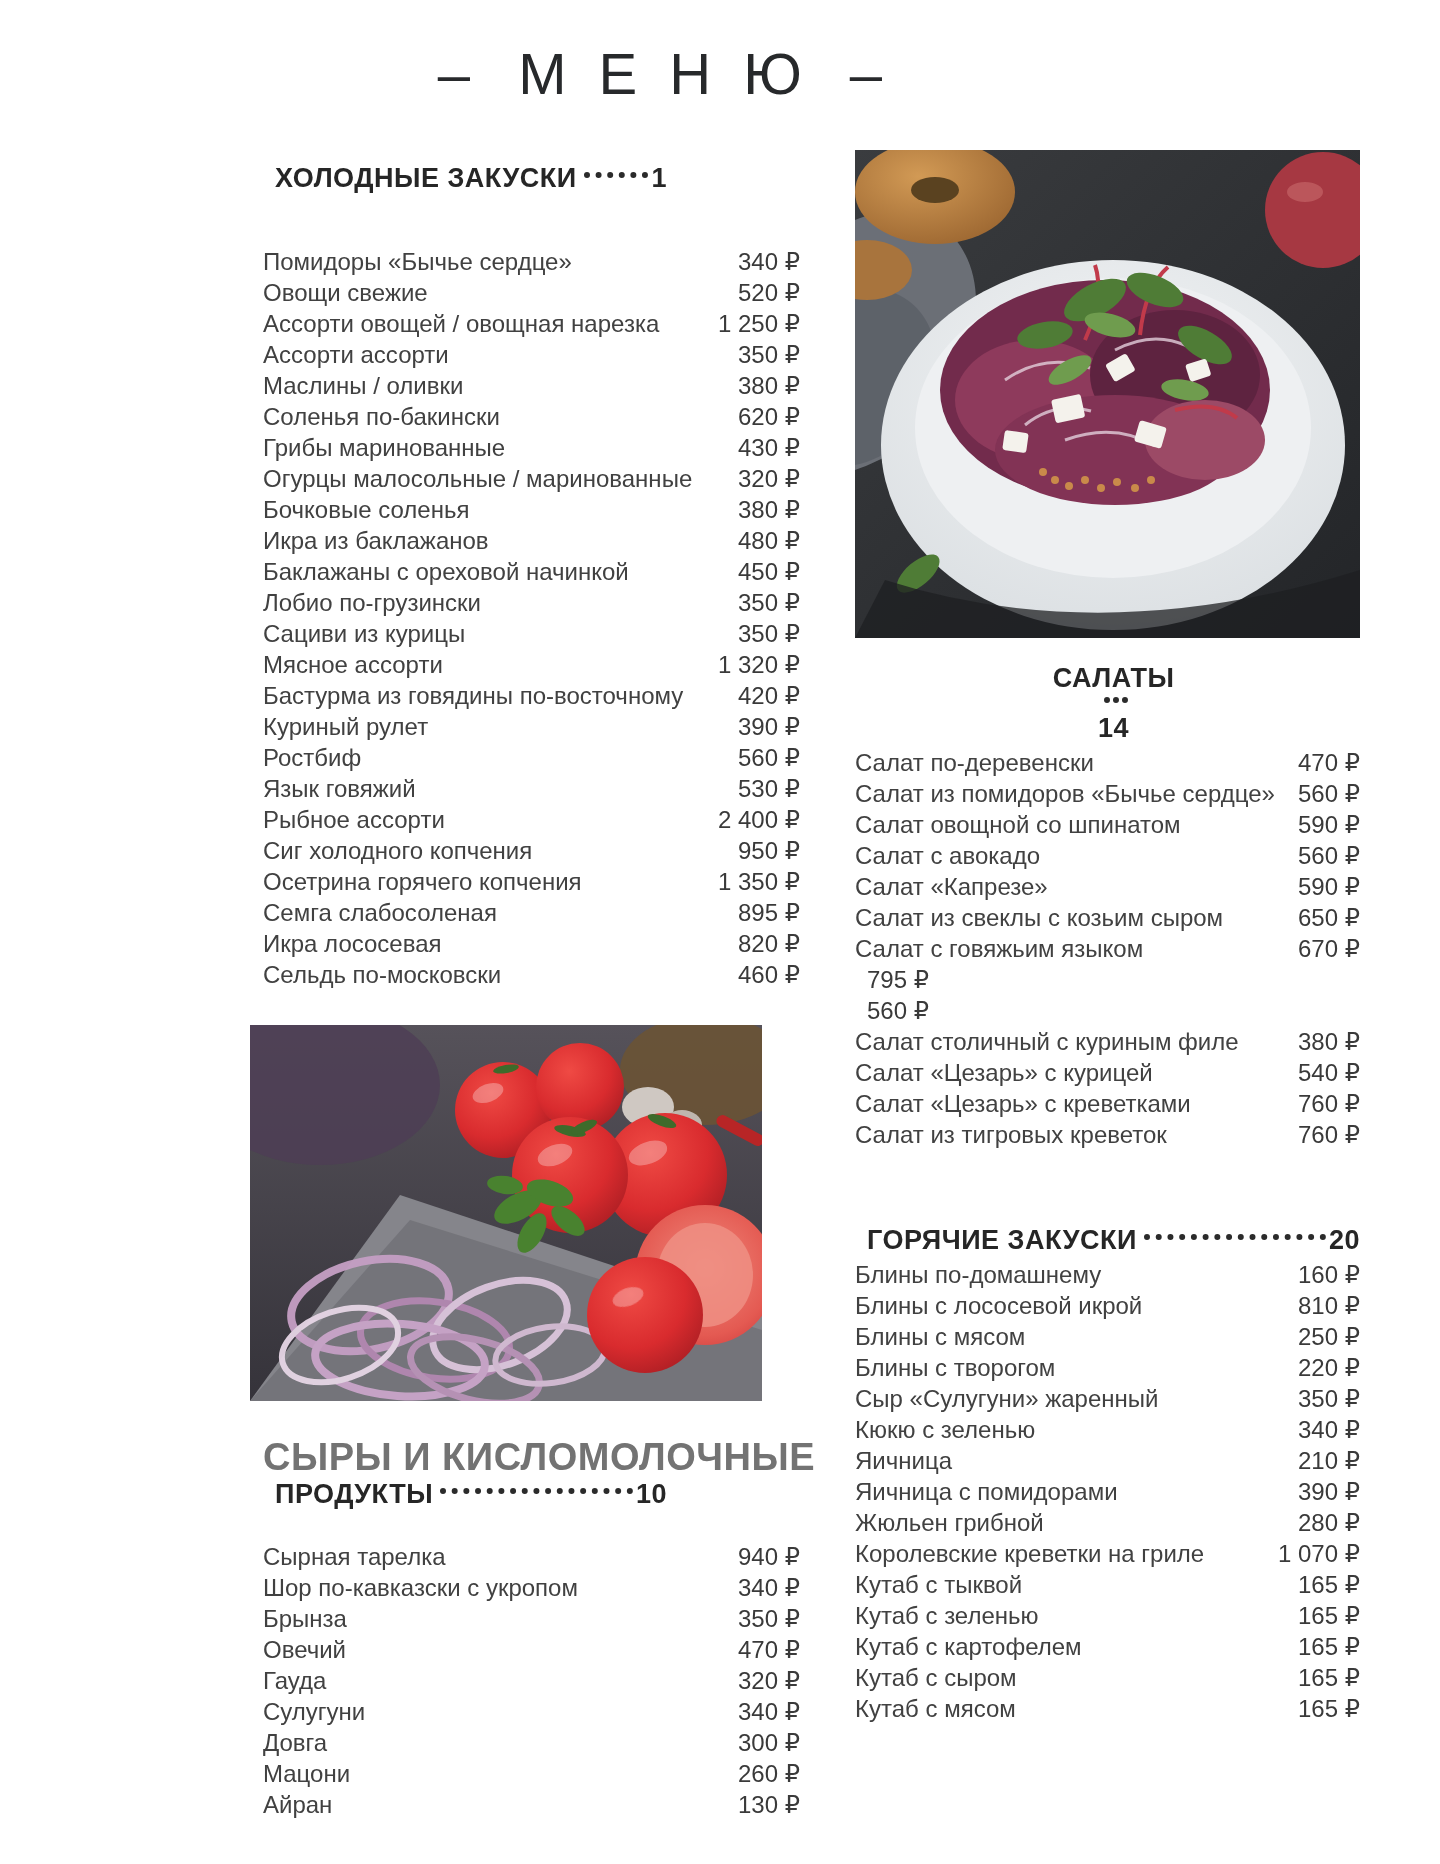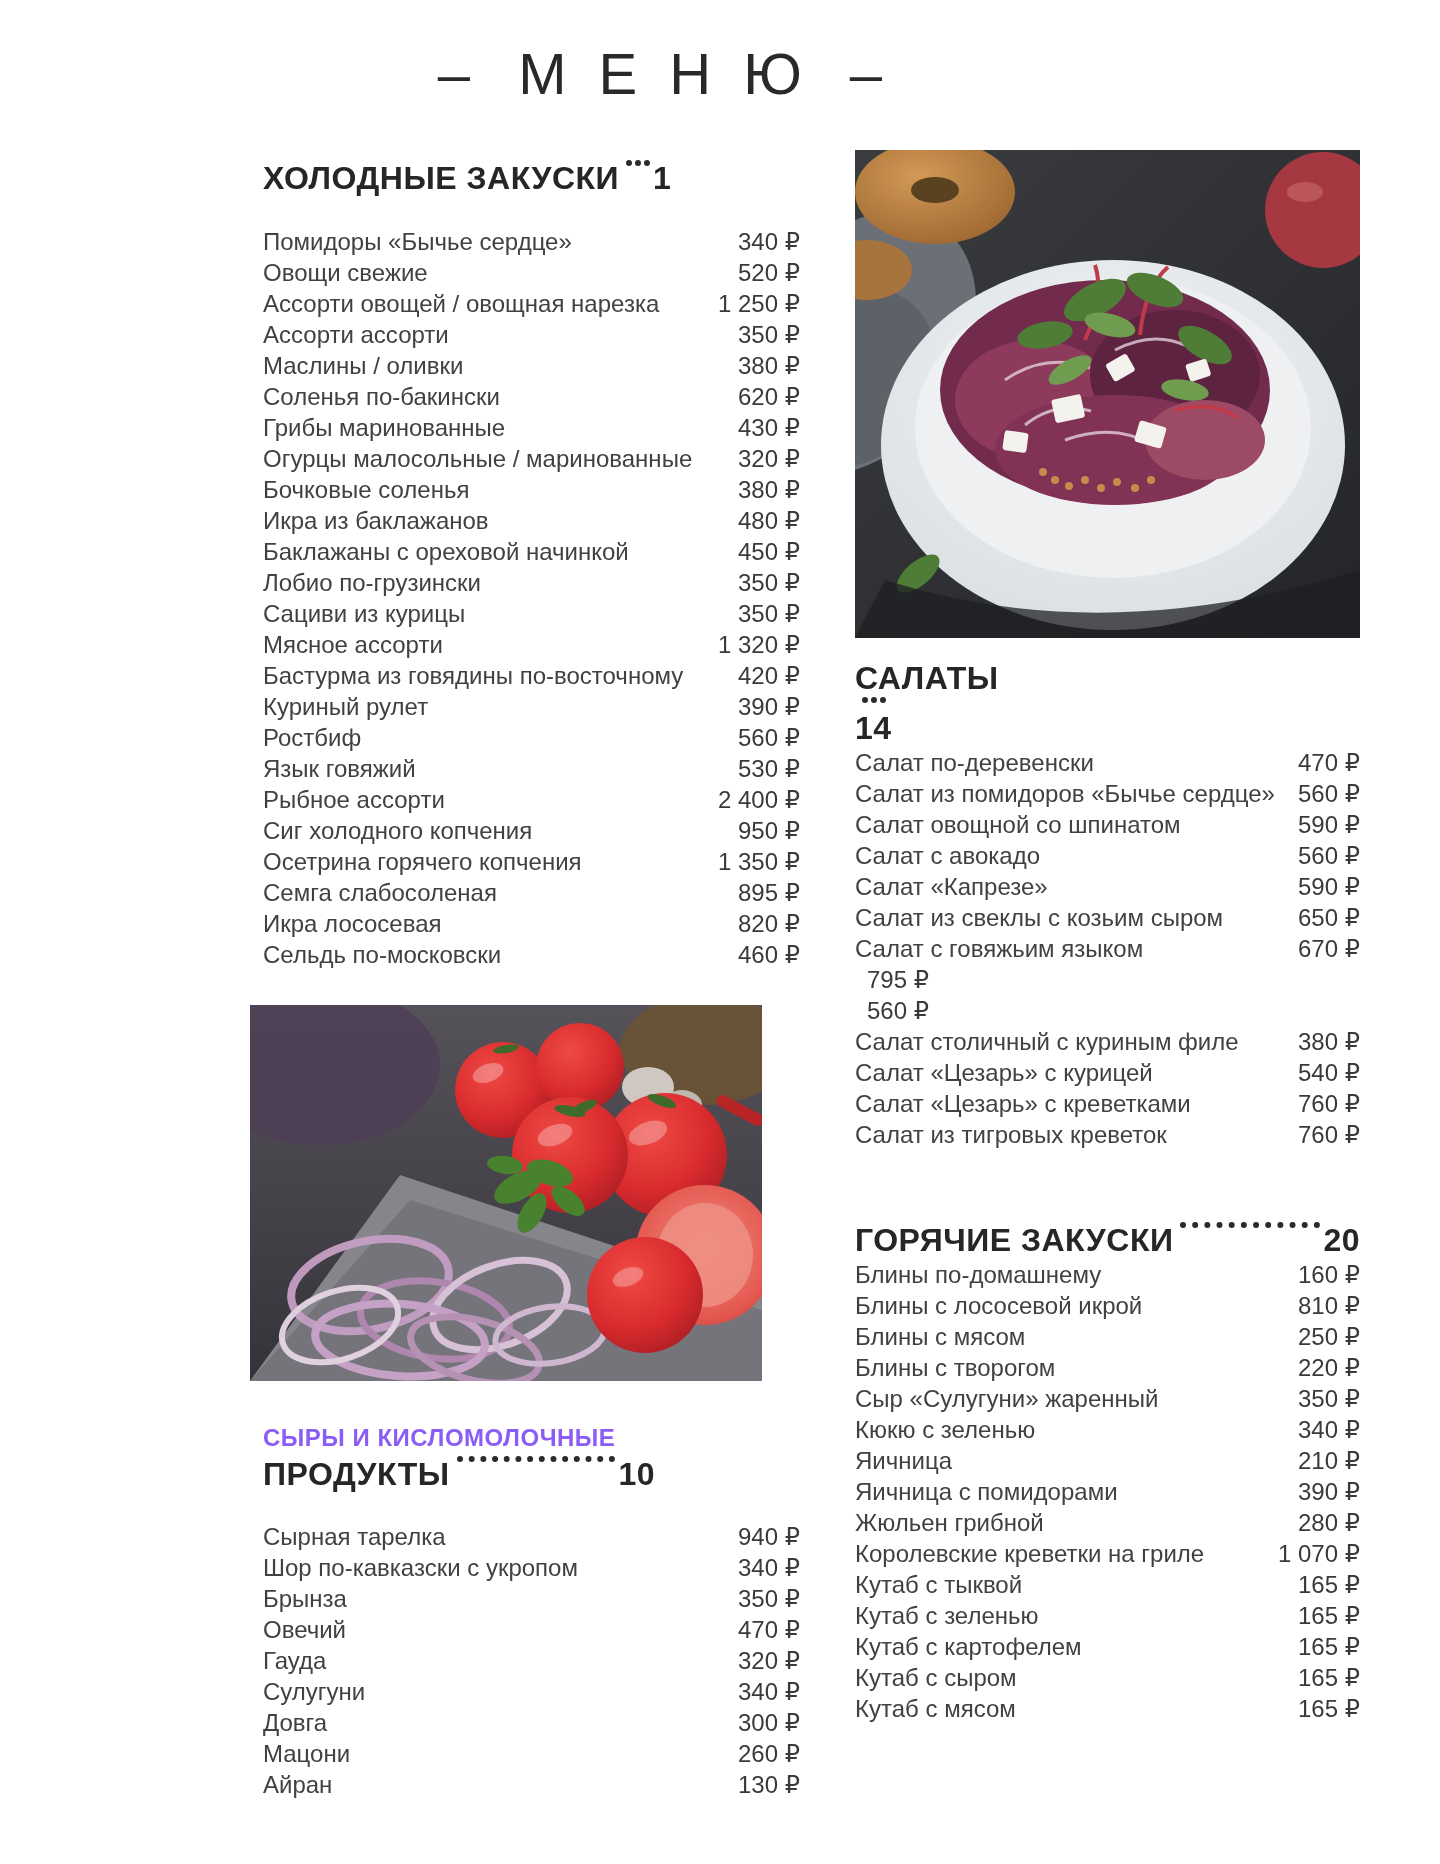--- a/index.html
+++ b/index.html
@@ -11,34 +11,34 @@
   .menu-title{
     position:absolute;top:40px;left:0;width:1320px;text-align:center;
     font-size:58px;color:#27292b;font-weight:400;white-space:nowrap;
   }
   .menu-title .dash{letter-spacing:normal;}
   .menu-title .ttl{letter-spacing:32px;margin-left:32px;}
   .col{position:absolute;top:0;}
   .col-left{left:263px;top:160px;width:537px;}
   .col-right{left:855px;top:150px;width:505px;}
   .sec-header{
-    display:flex;align-items:flex-start;font-weight:700;color:#262626;
-    font-size:32px;letter-spacing:0.5px;line-height:37px;white-space:nowrap;
+    display:flex;align-items:center;font-weight:700;color:#262626;
+    font-size:27px;letter-spacing:0.5px;line-height:37px;white-space:nowrap;margin-left:12px;
   }
   .sec-header .leader{flex:1;border-bottom:6px dotted #2b2b2b;margin:0 3px 7px 7px;min-width:24px;}
   .sec-header.narrow{width:392px;}
-  .sec-title-line{font-weight:700;color:#8b5cf6;font-size:24px;letter-spacing:0.5px;line-height:37px;white-space:nowrap;}
+  .sec-title-line{font-weight:700;color:#737373;font-size:38px;letter-spacing:0.5px;line-height:37px;white-space:nowrap;}
   .menu-list{}
   .row{display:flex;justify-content:space-between;align-items:flex-end;line-height:31px;font-size:24px;}
   .iname{white-space:pre-line;color:#414141;}
   .iprice{white-space:nowrap;padding-left:12px;color:#3a3a3a;}
   .photo{display:block;}
   .photo-tomatoes{margin:35px 0 0 -13px;width:512px;height:376px;}
   .photo-salad{width:505px;height:488px;}
-  .mt-cold-list{margin-top:29px;}
+  .mt-cold-list{margin-top:49px;}
   .mt-cheese-header{margin-top:38px;}
   .mt-cheese-list{margin-top:28px;}
   .mt-salads-header{margin-top:22px;flex-direction:column;}
   .mt-hot-header{margin-top:72px;}
 </style>
 </head>
 <body>
 
 <div class="menu-title">
   <span class="dash">–</span>

